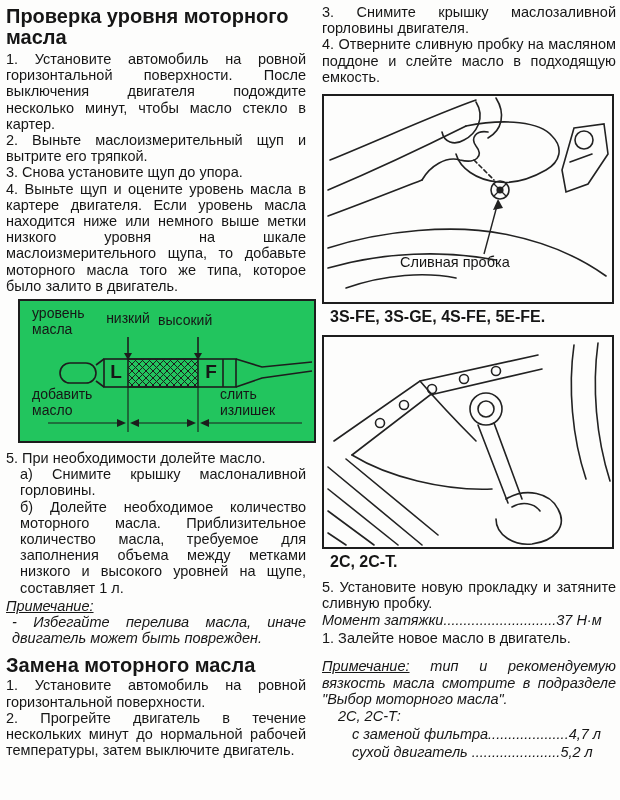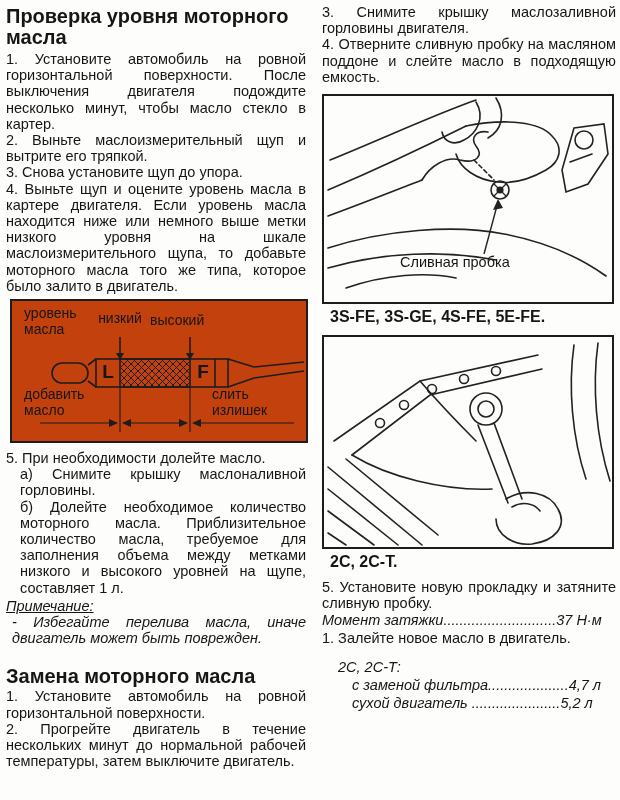--- a/index.html
+++ b/index.html
@@ -4,34 +4,34 @@
 <style>
   html,body{margin:0;padding:0;}
   body{
     width:620px;height:800px;overflow:hidden;background:#fdfdfc;
     font-family:"Liberation Sans",sans-serif;color:#161616;
   }
   .page{display:flex;gap:16px;padding:4px 4px 0 6px;box-sizing:border-box;}
   .col-left{width:300px;flex:none;}
   .col-right{width:294px;flex:none;}
   h1{font-size:20px;line-height:21px;margin:2px 0 3px 0;font-weight:700;}
-  h2{font-size:20px;line-height:22px;margin:19px 0 1px 0;font-weight:700;}
+  h2{font-size:20px;line-height:22px;margin:8px 0 1px 0;font-weight:700;}
   p.step{font-size:14.5px;line-height:16.2px;margin:0;text-align:justify;}
   p.sub{padding-left:14px;}
   p.note-head{font-size:14.5px;line-height:16.2px;margin:2px 0 0 0;}
   .u-it{font-style:italic;text-decoration:underline;}
   p.note-item{font-size:14.5px;line-height:16.2px;margin:0;padding-left:6px;
     font-style:italic;text-align:justify;}
   .spec{font-size:14.5px;line-height:16.8px;margin:1px 0;font-style:italic;}
   .ind1{padding-left:16px;}
   .ind2{padding-left:30px;}
 
   
   .diagram-box{position:relative;width:294px;height:140px;border:2px solid #1d1d1d;
-    margin:5px 0 7px 4px;box-sizing:content-box;background:#c2410c;}
+    margin:5px 0 7px 12px;box-sizing:content-box;background:#22c55e;}
   .diagram-box svg{position:absolute;left:0;top:0;}
   .dlabel{position:absolute;font-size:14px;line-height:15.5px;white-space:pre-line;}
   .dmark{position:absolute;font-size:19px;font-weight:700;width:22px;text-align:center;}
 
   
   .figure-box{position:relative;width:288px;border:2px solid #1d1d1d;background:#fdfdfc;}
   .fig1{height:206px;margin-top:9px;}
   .fig2{height:210px;margin-top:9px;}
   .fig-label{position:absolute;font-size:14.5px;}
   .fig-caption{font-size:16px;font-weight:700;margin:4px 0 2px 8px;}
@@ -188,18 +188,19 @@
       </svg>
     </div>
     <div class="fig-caption">2С, 2С-Т.</div>
 
     <div class="gap6"></div>
     <p class="step">5. Установите новую прокладку и затяните сливную пробку.</p>
     <p class="spec">Момент затяжки............................37 Н·м</p>
     <p class="step">1. Залейте новое масло в двигатель.</p>
 
     <div class="gap12"></div>
+    <p class="note-item" style="padding-left:0;"><span class="u-it">Примечание:</span><span> тип и рекомендуемую вязкость масла смотрите в подразделе "Выбор моторного масла".</span></p>
 
     <p class="spec ind1">2С, 2С-Т:</p>
     <p class="spec ind2">с заменой фильтра....................4,7 л</p>
     <p class="spec ind2">сухой двигатель ......................5,2 л</p>
   </div>
 </div>
 
 </body></html>

